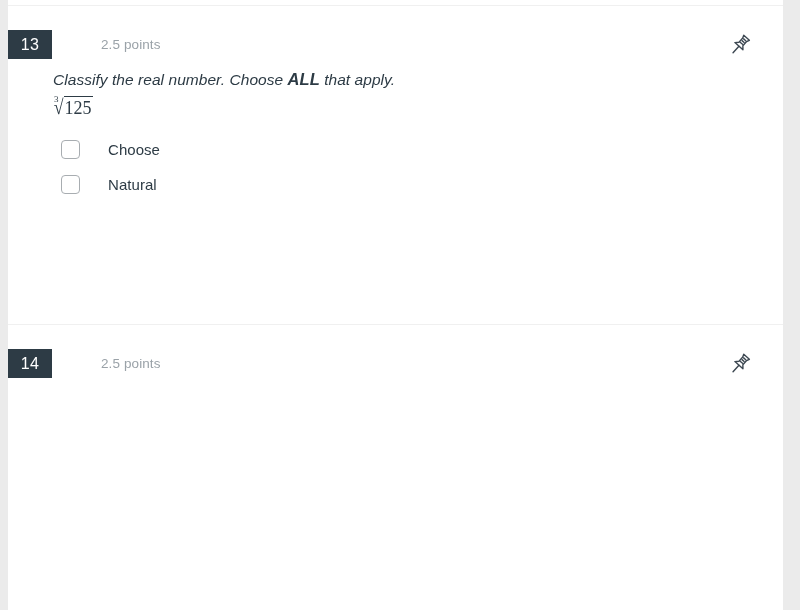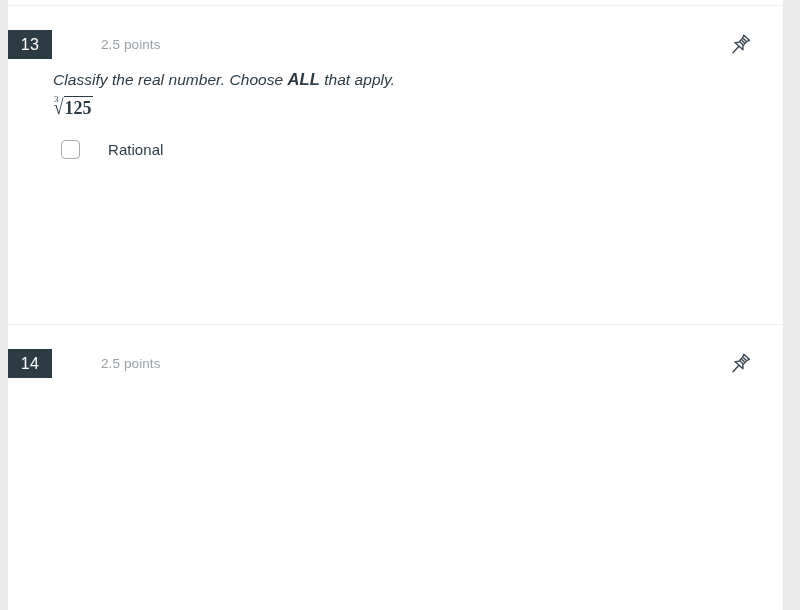--- a/index.html
+++ b/index.html
@@ -132,21 +132,20 @@
     font-size: 21px;
     line-height: 1;
     transform: scaleX(0.85);
     margin-right: -1px;
   }
   .radical .radicand {
     display: inline-block;
     border-top: 1.2px solid #2d3b45;
     padding: 1px 1px 0 1px;
     line-height: 1.15;
-    font-weight: bold;
   }
 
   
   .options {
     margin-top: 10px;
   }
   .option-row {
     display: flex;
     align-items: center;
     height: 35px;
@@ -202,21 +201,25 @@
       <div class="math">
         <span class="radical">
           <span class="index">3</span>
           <span class="sign">√</span><span class="radicand">125</span>
         </span>
       </div>
 
       <div class="options">
         <div class="option-row">
           <div class="checkbox"></div>
-          <div class="option-label">Rational</div>
+          <div class="option-label">Choose</div>
+        </div>
+        <div class="option-row">
+          <div class="checkbox"></div>
+          <div class="option-label">Natural</div>
         </div>
       </div>
 
     </div>
   </div>
 
   <div class="question-card" id="card-14">
 
     <div class="q-header">
       <div class="q-number">14</div>

